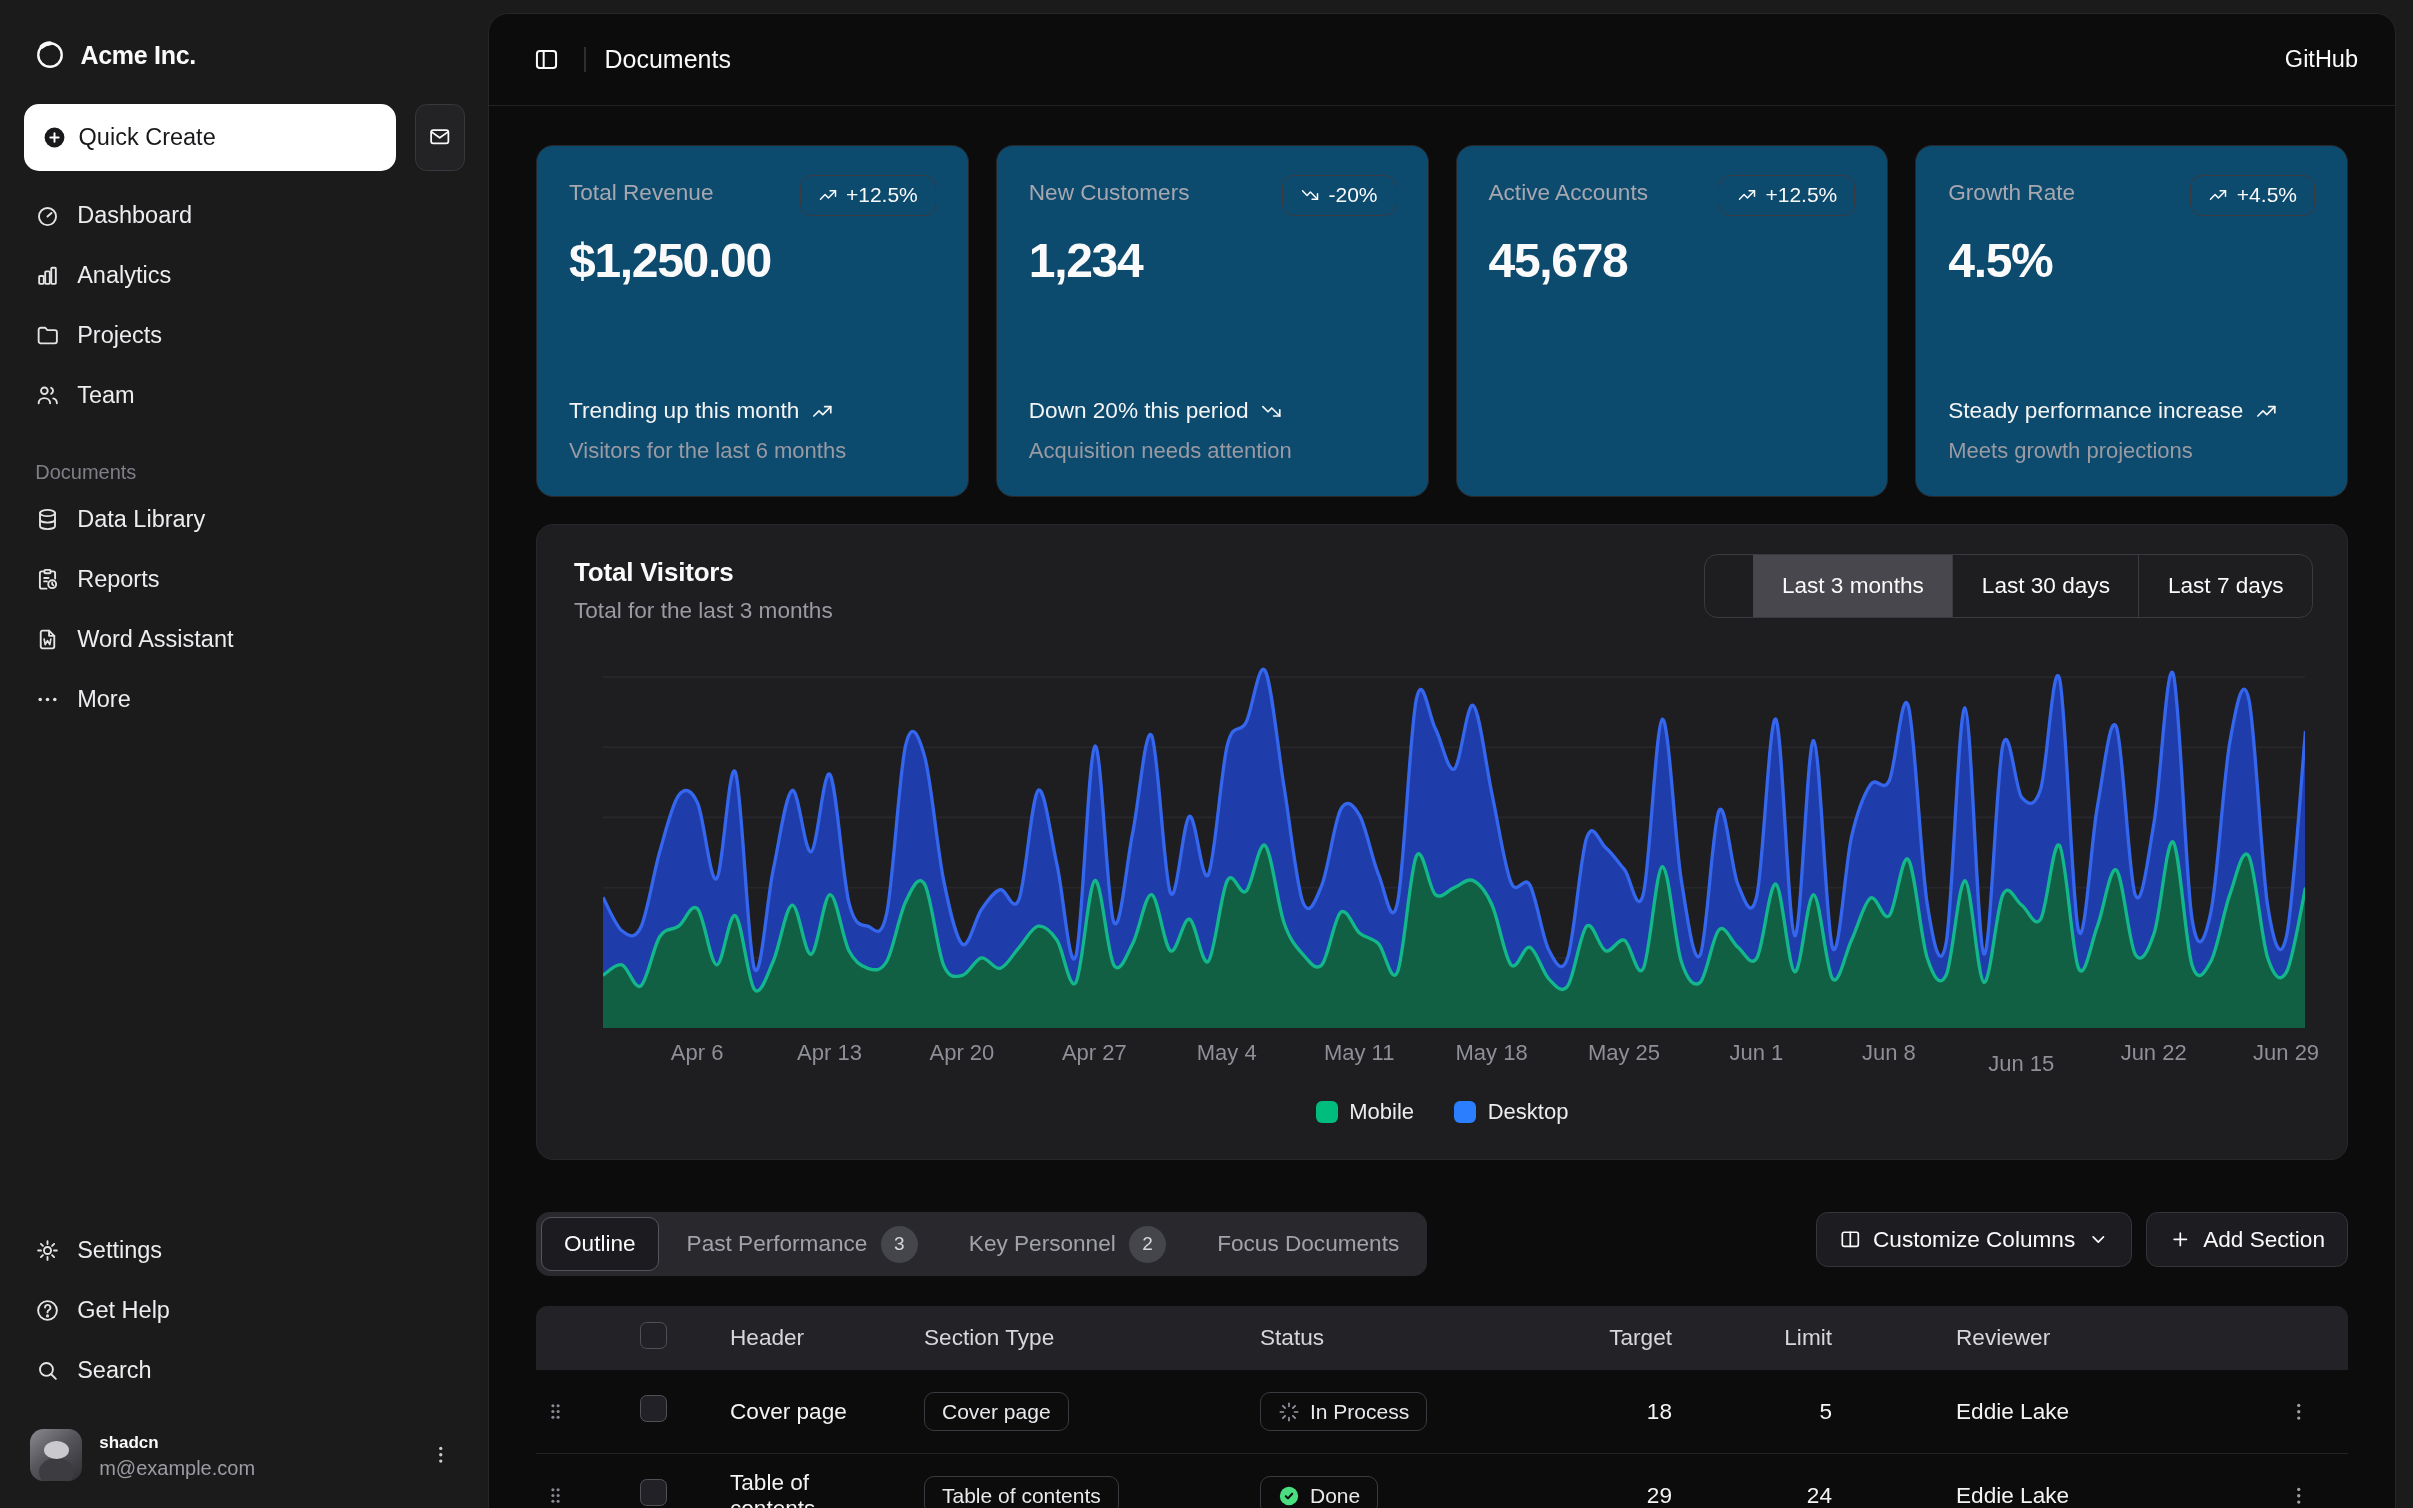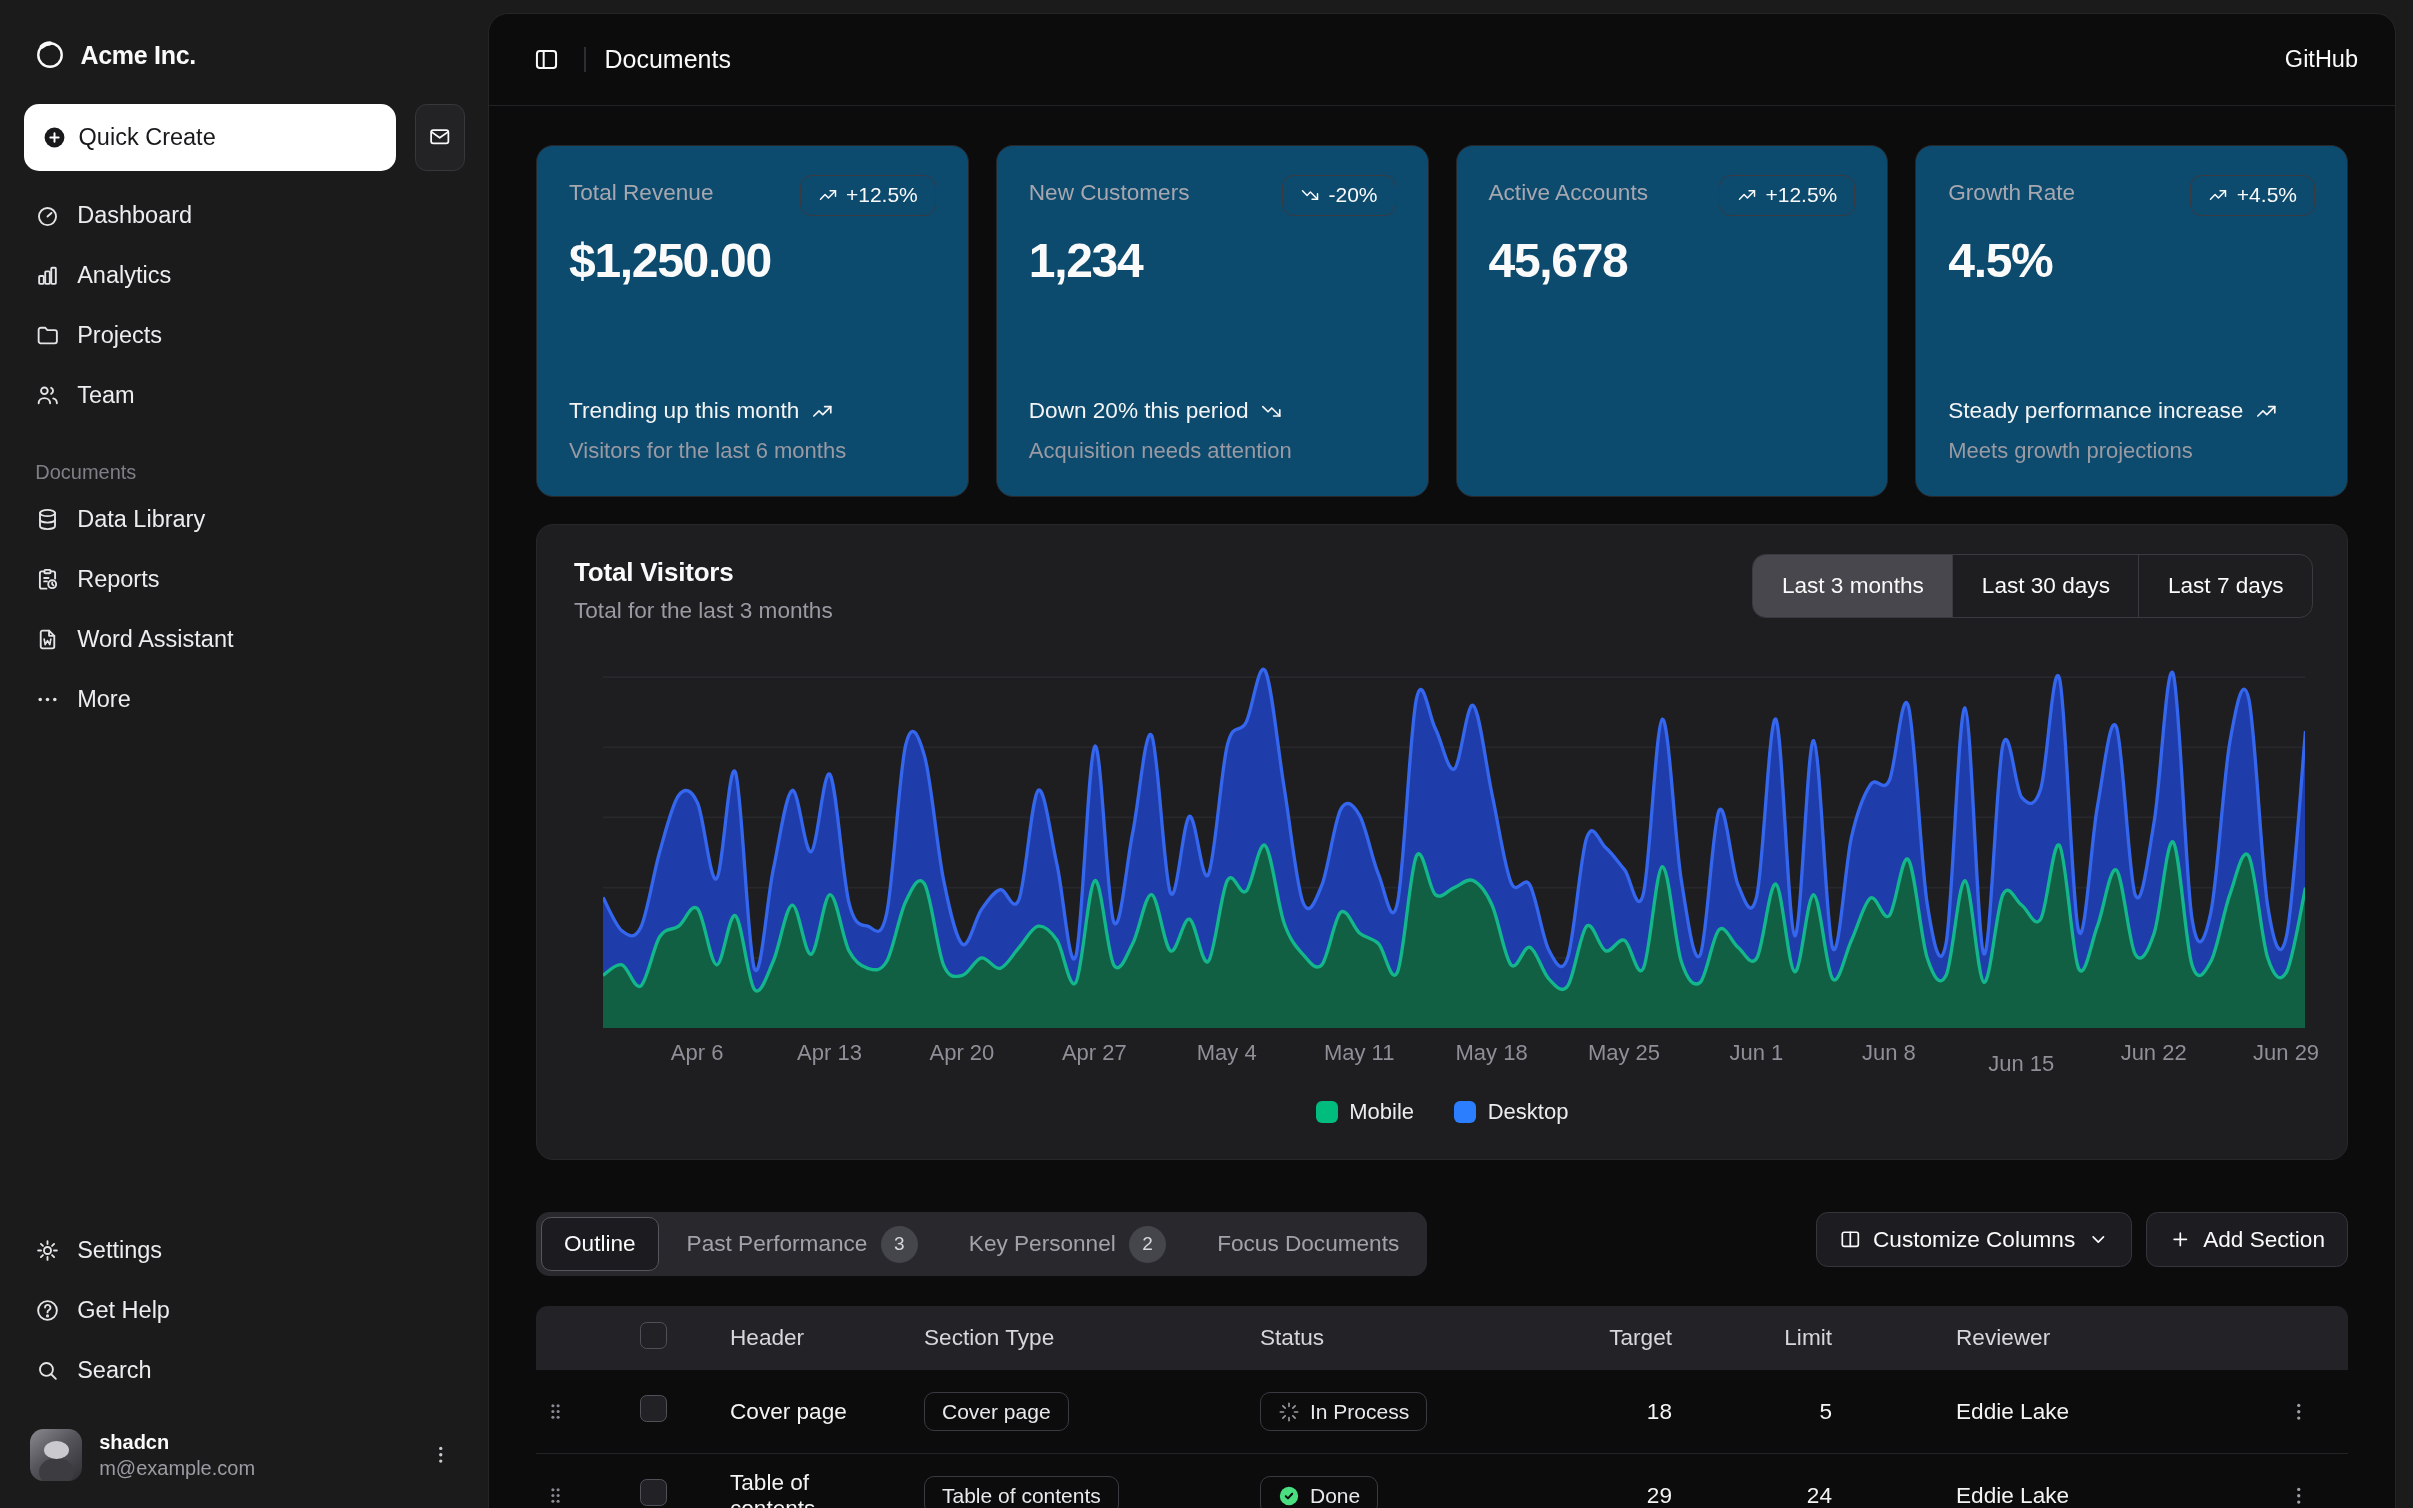--- a/index.html
+++ b/index.html
@@ -26,21 +26,21 @@
   .nav li svg { width:25px; height:25px; color:#e4e4e7; flex-shrink:0; }
   .group-label { margin-top:34px; height:25px; line-height:25px; padding:0 11.7px; font-size:20px; color:#7f7f88; }
   .docs-nav { margin-top:5px; }
   .sidebar-bottom { position:absolute; left:23.5px; right:23.5px; bottom:22px; }
   .user-row { margin-top:23.5px; display:flex; align-items:center; gap:17px; padding:5px 6.7px; border-radius:11.7px; cursor:pointer; }
   .avatar { width:52px; height:52px; border-radius:13.4px; flex-shrink:0;
     background:linear-gradient(140deg,#8a8a90 0%,#55555b 45%,#2e2e33 100%); position:relative; overflow:hidden; }
   .avatar::after { content:""; position:absolute; left:13.4px; top:11.7px; width:25px; height:18.4px; border-radius:50%;
     background:#c9c9ce; box-shadow:0 22px 0 5px #3c3c41; }
   .user-meta { flex:1; min-width:0; }
-  .user-name { font-size:20px; font-weight:600; line-height:27px; }
+  .user-name { font-size:17px; font-weight:600; line-height:27px; }
   .user-email { font-size:20px; color:#9b9ba3; line-height:25px; }
   .dots-btn { width:34px; height:34px; display:flex; align-items:center; justify-content:center; color:#c9c9cf; cursor:pointer; background:none; border:none; }
   .dots-btn svg { width:23.5px; height:23.5px; }
 
   
   .main { position:absolute; left:488px; top:13.4px; right:17px; height:1517px; background:#0c0c0d;
     border:0.8px solid #262629; border-radius:20px; overflow:hidden; }
   .main-header { height:92px; display:flex; align-items:center; gap:18.4px; padding:0 37px; border-bottom:0.8px solid #222226; }
   .icon-btn { width:40px; height:40px; display:flex; align-items:center; justify-content:center; border-radius:8.4px;
     background:none; border:none; color:#fafafa; cursor:pointer; }
@@ -67,21 +67,21 @@
   .foot-1 svg { width:22.6px; height:22.6px; flex-shrink:0; margin-top:5.9px; }
   .foot-1 span { max-width:88%; }
   .foot-2 { margin-top:10px; font-size:22px; color:#9a9aa3; }
 
   
   .chart-card { position:relative; margin-top:27px; background:#1e1e21; border:0.8px solid #27272b;
     border-radius:17px; padding:32px 37px 34px; }
   .chart-title { font-size:26px; font-weight:700; letter-spacing:-0.2px; }
   .chart-sub { margin-top:10px; font-size:22.6px; color:#9a9aa3; }
   .range-toggle { position:absolute; top:28.5px; right:34px; display:flex; border:0.8px solid #3a3a40;
-    border-radius:13.4px; overflow:hidden; background:#1e1e21; }
+    border-radius:13.4px; overflow:hidden; background:#1e1e21;padding-left:48px; }
   .range-opt { height:62px; line-height:62px; padding:0 28.5px; font-size:22.6px; color:#fafafa; cursor:pointer; border-left:0.8px solid #3a3a40; }
   .range-opt:first-child { border-left:none; }
   .range-opt.active { background:#47474d; }
   .plot { position:relative; height:365px; margin:39px 5px 0 28.5px; }
   .plot svg { position:absolute; inset:0; width:100%; height:100%; }
   .x-labels { position:relative; height:34px; margin:11.7px 5px 0 28.5px; font-size:22px; color:#8f8f98; }
   .x-labels span { position:absolute; top:0; transform:translateX(-50%); white-space:nowrap; }
   .legend { margin-top:25px; display:flex; justify-content:center; align-items:center; gap:40px; font-size:22px; color:#ececef; }
   .legend-item { display:flex; align-items:center; gap:11.7px; }
   .swatch { width:22px; height:22px; border-radius:5.9px; }

